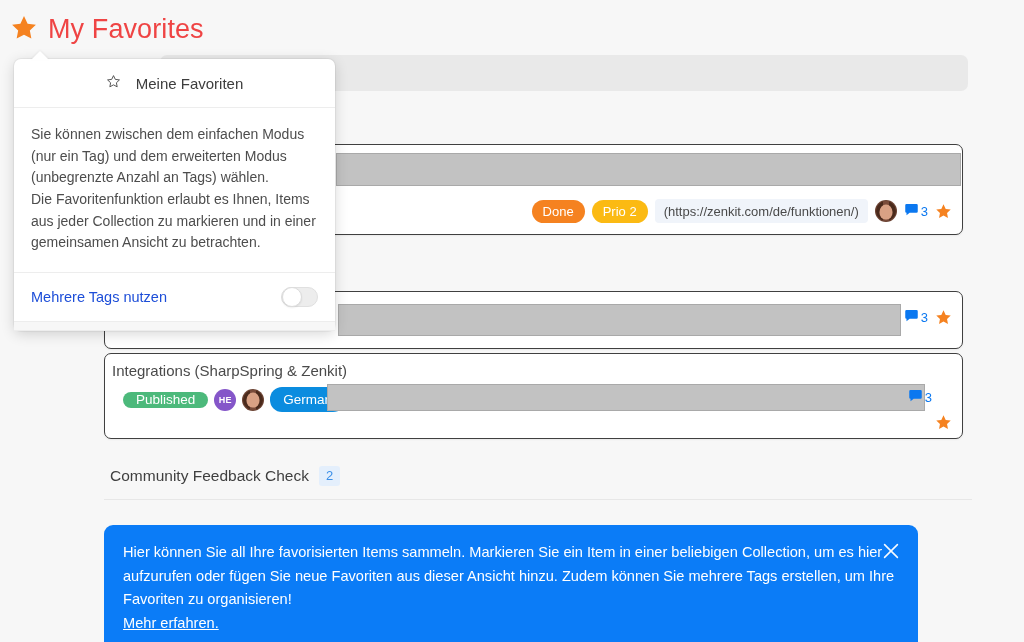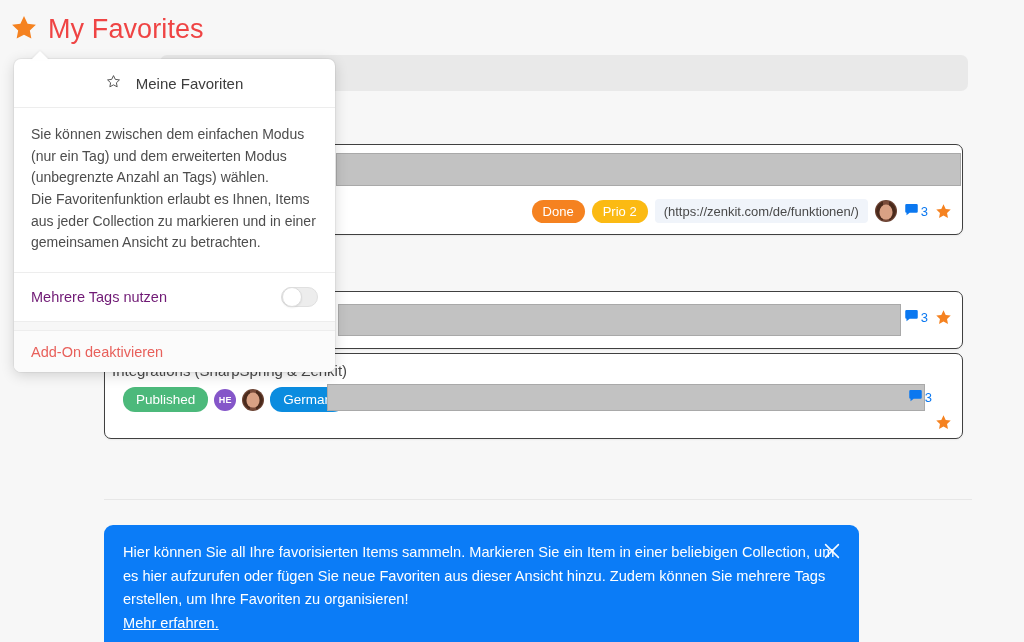--- a/index.html
+++ b/index.html
@@ -85,21 +85,21 @@
     height: 23px;
     padding: 0 11px;
     border-radius: 12px;
     color: #fff;
     font-size: 13px;
     line-height: 1;
     white-space: nowrap;
   }
   .pill.done { background: #f58220; }
   .pill.prio { background: #fbba13; }
-  .pill.published { background: #4cb97b; font-size: 13.5px; padding: 0 13px; height: 25px; }
+  .pill.published { background: #4cb97b; font-size: 13.5px; padding: 0 13px; height: 16px; }
   .pill.german { background: #0b8cdf; font-size: 13.5px; padding: 0 13px; height: 25px; }
 
   .url-chip {
     display: inline-flex;
     align-items: center;
     height: 24px;
     padding: 0 9px;
     border-radius: 4px;
     background: #f0f4fa;
     color: #4a4a4a;
@@ -197,21 +197,21 @@
     position: absolute;
     left: 104px; top: 499px;
     width: 868px; height: 1px;
     background: #e7e7e7;
   }
 
   
   .banner {
     position: absolute;
     left: 104px; top: 525px;
-    width: 755px; height: 117px;
+    width: 814px; height: 117px;
     background: #0b7cf7;
     border-radius: 9px 9px 0 0;
     color: #ffffff;
     padding: 16px 22px 0 19px;
   }
   .banner-text {
     font-size: 14.6px;
     line-height: 1.62;
     max-width: 790px;
     color: #ffffff;
@@ -278,21 +278,21 @@
   .popup-row {
     height: 49px;
     display: flex;
     align-items: center;
     justify-content: space-between;
     padding: 0 17px;
     border-bottom: 1px solid #ededed;
   }
   .popup-row-label {
     font-size: 14.5px;
-    color: #701a75;
+    color: #1d4ed8;
   }
   .toggle {
     width: 37px; height: 20px;
     border-radius: 10px;
     background: #ededed;
     border: 1px solid #e0e0e0;
     position: relative;
     cursor: pointer;
     flex: 0 0 auto;
   }
@@ -407,20 +407,24 @@
       </span>
       <span>3</span>
     </span>
     <span class="star-btn">
       <svg width="17" height="17" viewBox="0 0 24 24" aria-hidden="true">
         <path d="M12 1.8l3.1 6.5 7.1.9-5.2 4.9 1.3 7-6.3-3.4-6.3 3.4 1.3-7L1.8 9.2l7.1-.9z" fill="#f58220"></path>
       </svg>
     </span>
   </div>
 
+  <div class="section-head">
+    <span class="section-title">Community Feedback Check</span>
+    <span class="section-count">2</span>
+  </div>
   <div class="section-rule"></div>
 
   <div class="banner">
     <div class="banner-text">Hier können Sie all Ihre favorisierten Items sammeln. Markieren Sie ein Item in einer beliebigen Collection, um es hier aufzurufen oder fügen Sie neue Favoriten aus dieser Ansicht hinzu. Zudem können Sie mehrere Tags erstellen, um Ihre Favoriten zu organisieren!</div>
     <a class="banner-link">Mehr erfahren.</a>
     <span class="banner-close">
       <svg width="22" height="22" viewBox="0 0 24 24" aria-hidden="true">
         <path d="M5 5 L19 19 M19 5 L5 19" stroke="#ffffff" stroke-width="1.7" stroke-linecap="round"></path>
       </svg>
     </span>
@@ -445,18 +449,15 @@
 
     <div class="popup-row">
       <span class="popup-row-label">Mehrere Tags nutzen</span>
       <span class="toggle">
         <span class="knob"></span>
       </span>
     </div>
 
     <div class="popup-divider-strip"></div>
 
-    <div class="popup-footer">
-      <span class="popup-danger">Add-On deaktivieren</span>
-    </div>
   </div>
 
 </div>
 
 </body></html>

